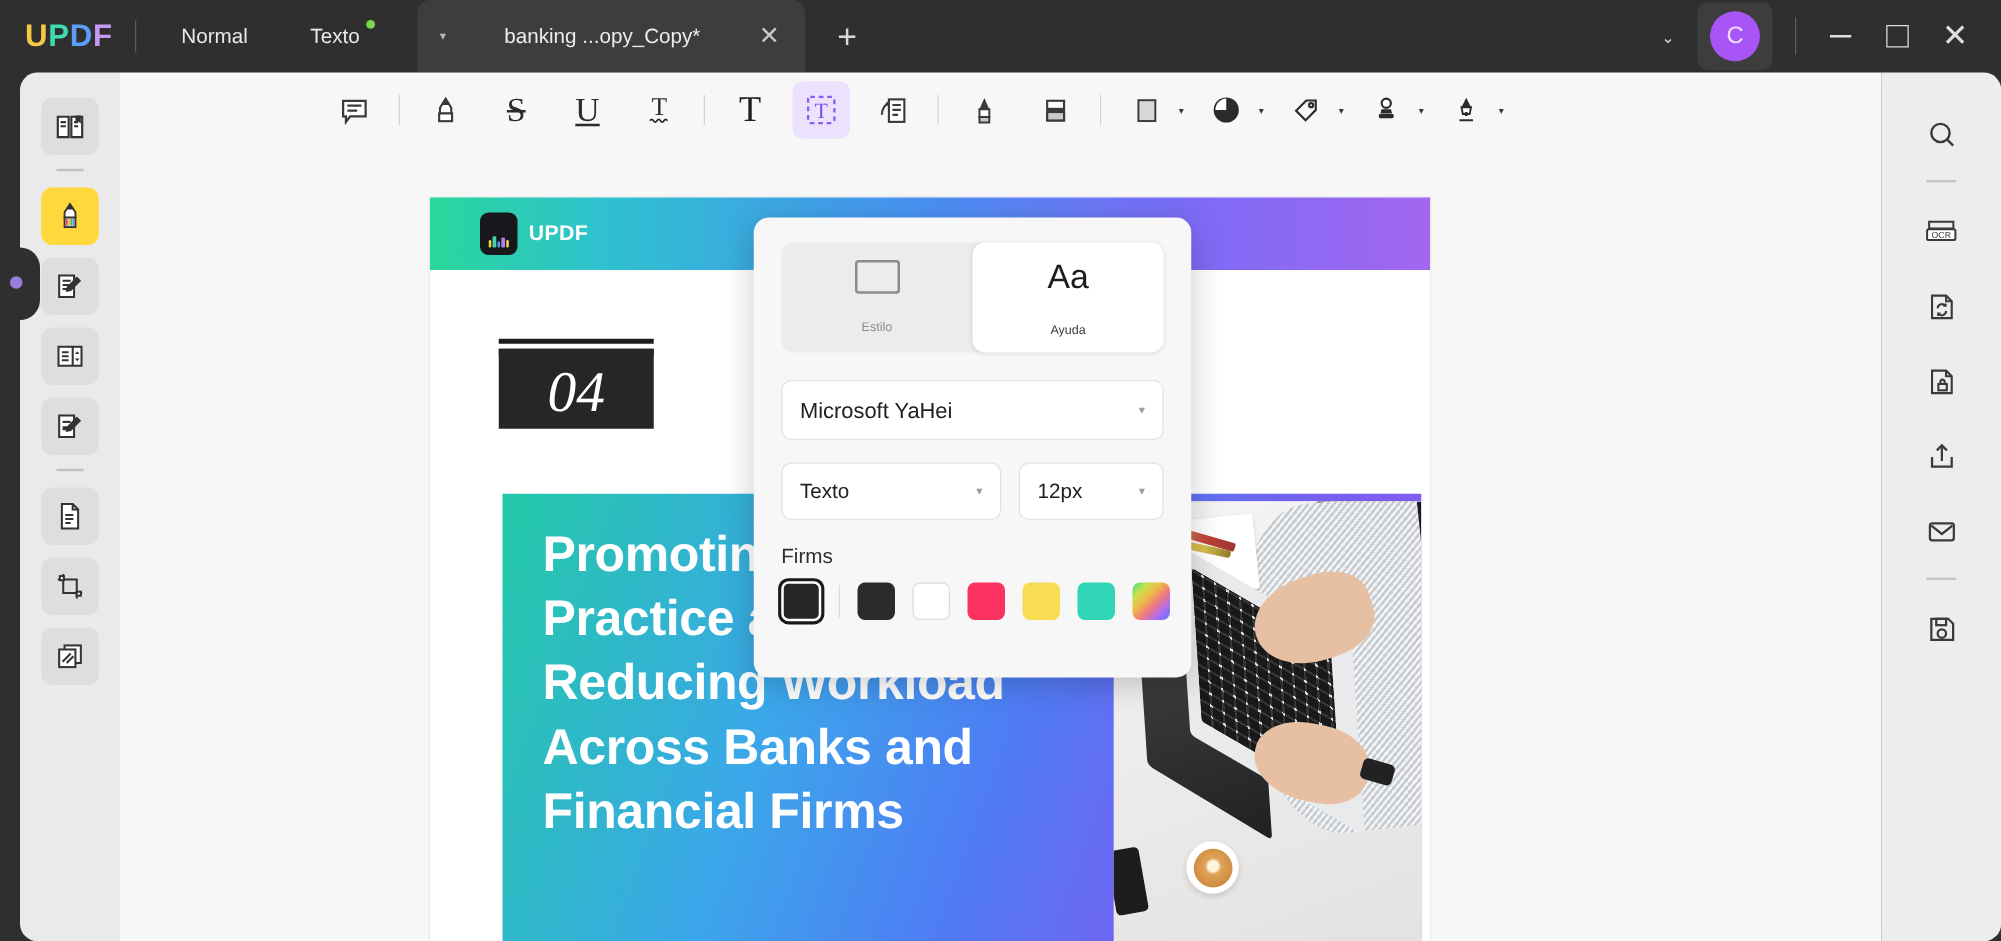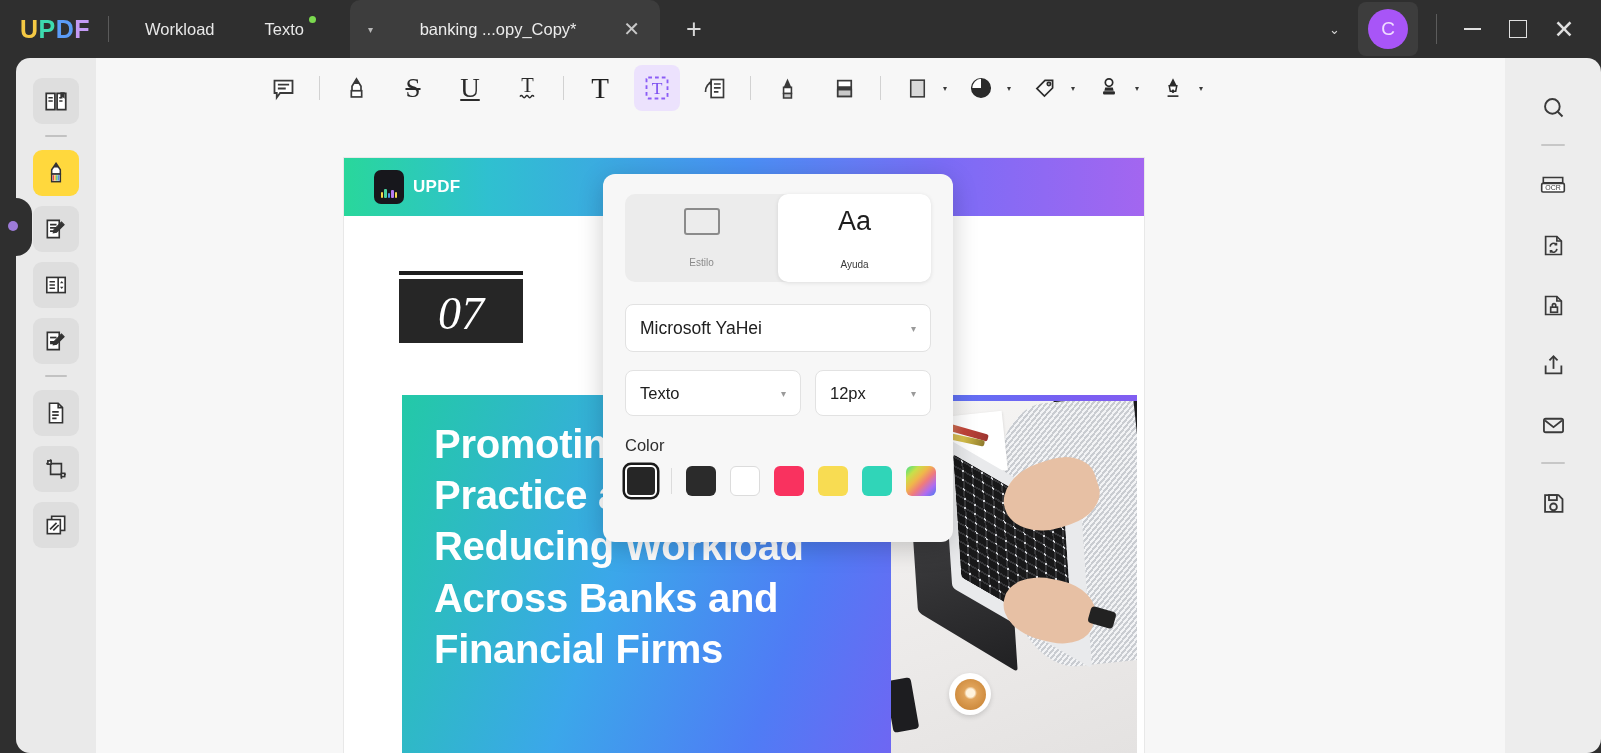--- a/index.html
+++ b/index.html
@@ -119,21 +119,21 @@
   .tool-with-caret { display:flex; align-items:center; margin-right:11px; }
 
   
   .page {
     position:absolute; top:100px; left:248px; width:800px; height:595px;
     background:#ffffff; box-shadow:0 0 0 1px rgba(0,0,0,0.06);
   }
   .page-banner {
     height:58px; width:100%;
     background:linear-gradient(90deg,#29d79b 0%,#2fc0d0 18%,#4a90f5 50%,#7b6cf6 75%,#a366f0 100%);
-    display:flex; align-items:center; padding-left:30px;
+    display:flex; align-items:center; padding-left:40px;
   }
   .banner-logo-box {
     width:30px; height:34px; border-radius:7px; background:#17171c;
     display:flex; align-items:flex-end; justify-content:center; padding-bottom:6px;
   }
   .wave { display:flex; align-items:flex-end; height:10px; gap:1px; }
   .wave i { display:block; width:2.5px; border-radius:1px; }
   .banner-logo-text { color:#fff; font-size:17px; font-weight:bold; margin-left:9px; letter-spacing:0.3px;}
 
   .num-block {
@@ -280,21 +280,21 @@
 <div class="app">
 
   <div class="titlebar">
     <div class="logo">
       <span>U</span>
       <span>P</span>
       <span>D</span>
       <span>F</span>
     </div>
     <div class="tb-divider"></div>
-    <div class="menu-item m1">Workload</div>
+    <div class="menu-item m1">Normal</div>
     <div class="menu-item m2">
       <span>Texto</span>
       <span class="dot-badge"></span>
     </div>
 
     <div class="tab">
       <span class="tab-caret">▾</span>
       <span class="tab-title">banking ...opy_Copy*</span>
       <span class="tab-close">✕</span>
     </div>
@@ -506,21 +506,21 @@
               <i style="height:9px;background:#4ad3a0"></i>
               <i style="height:5px;background:#4a9cf0"></i>
               <i style="height:8px;background:#b57bf0"></i>
               <i style="height:6px;background:#f5d84a"></i>
             </div>
           </div>
           <div class="banner-logo-text">UPDF</div>
         </div>
 
         <div class="num-rule-top"></div>
-        <div class="num-block">07</div>
+        <div class="num-block">04</div>
 
 
         <div class="hero">
           <div class="hero-text">Promoting Best Practice and Reducing Workload Across Banks and Financial Firms</div>
           <div class="hero-photo">
             <div class="ph-desk"></div>
             <div class="ph-darkcorner"></div>
             <div class="ph-shirt"></div>
             <div class="ph-paper"></div>
             <div class="ph-pencils"></div>
@@ -560,21 +560,21 @@
           <div class="field small f-style">
             <span>Texto</span>
             <span class="fcaret">▾</span>
           </div>
           <div class="field small f-size">
             <span>12px</span>
             <span class="fcaret">▾</span>
           </div>
         </div>
 
-        <div class="color-label">Color</div>
+        <div class="color-label">Firms</div>
         <div class="swatches">
           <div class="sw cur" style="background:#262626"></div>
           <div class="sw-div"></div>
           <div class="sw" style="background:#2b2b2b"></div>
           <div class="sw white" style="background:#ffffff"></div>
           <div class="sw" style="background:#f9325f"></div>
           <div class="sw" style="background:#f8dc52"></div>
           <div class="sw" style="background:#30d5b8"></div>
           <div class="sw rainbow"></div>
         </div>

